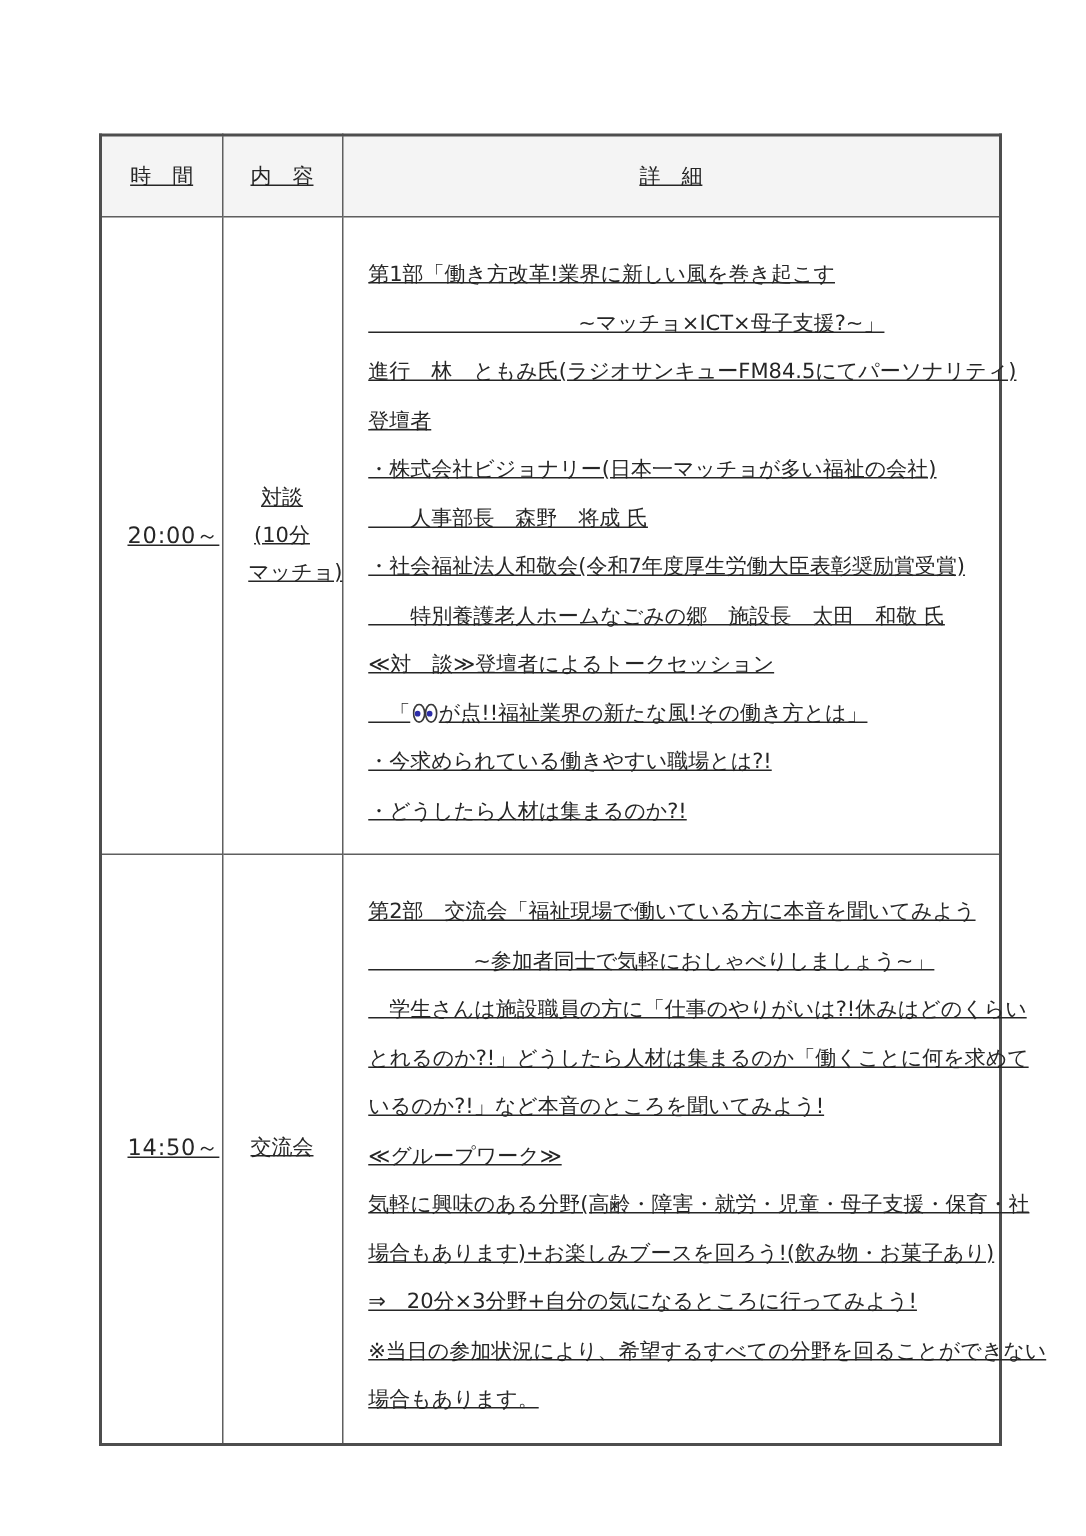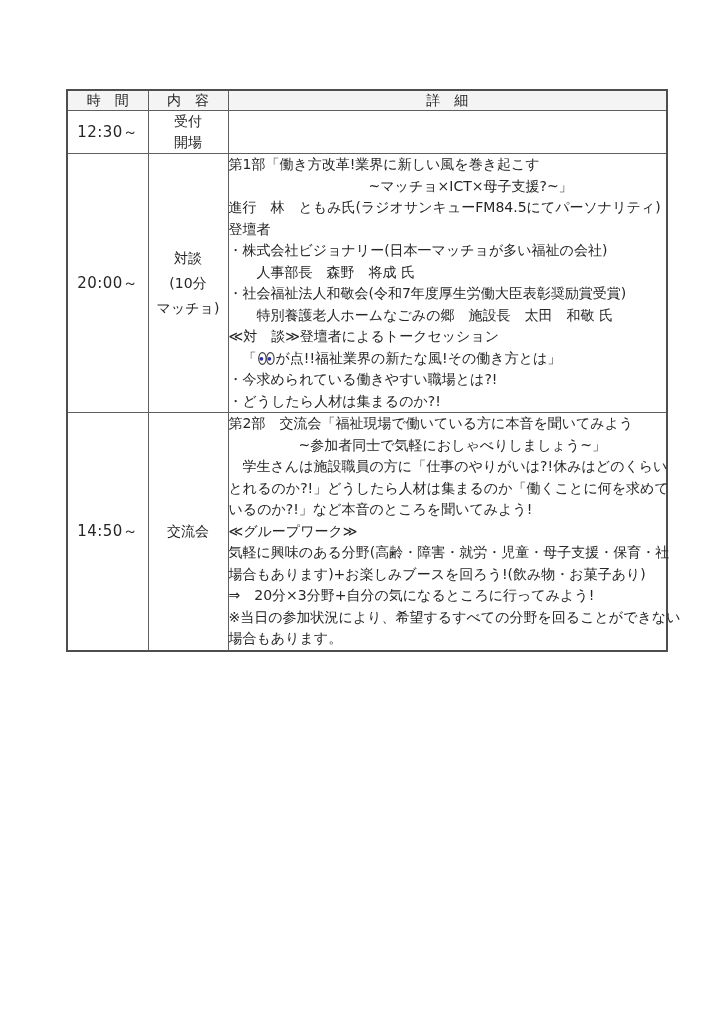--- a/index.html
+++ b/index.html
@@ -25,22 +25,23 @@
     table-layout: fixed;
     border: 2px solid #4e4e4e;
   }
   table.schedule col.c-time    { width: 81px;  }
   table.schedule col.c-content { width: 80px;  }
   table.schedule col.c-detail  { width: 439px; }
 
   table.schedule th,
   table.schedule td {
     border: 1.5px solid #5f5f5f;
-    padding: 0;
+    padding: 17px;
     font-weight: normal;
+    text-decoration: underline;
   }
   th.hdr {
     height: 19px;
     background: #f4f4f4;
     font-size: 14px;
     text-align: center;
     vertical-align: middle;
     white-space: pre;
   }
   td.time-cell {
@@ -61,20 +62,21 @@
   }
   td.detail-cell {
     vertical-align: middle;
     font-size: 14px;
     padding: 1px 2px 1px 4px;
   }
   td.detail-cell .detail-line {
     line-height: 21.5px;
     white-space: pre;
     overflow: visible;
+    margin-top: 11px;
   }
   .row-reception td.content-cell .content-line { line-height: 21px; }
   .eyes-icon {
     display: inline-block;
     vertical-align: -2px;
     margin: 0 1px;
   }
 </style>
 </head>
 <body>
@@ -87,28 +89,20 @@
       <col class="c-detail">
     </colgroup>
     <thead>
       <tr>
         <th class="hdr">時　間</th>
         <th class="hdr">内　容</th>
         <th class="hdr">詳　細</th>
       </tr>
     </thead>
     <tbody id="schedule-body">
-        <tr class="row-reception">
-          <td class="time-cell">12:30～</td>
-          <td class="content-cell">
-            <div class="content-line">受付</div>
-            <div class="content-line">開場</div>
-          </td>
-          <td class="detail-cell"></td>
-        </tr>
         <tr class="row-talk">
           <td class="time-cell">20:00～</td>
           <td class="content-cell">
             <div class="content-line">対談</div>
             <div class="content-line">(10分</div>
             <div class="content-line">マッチョ)</div>
           </td>
           <td class="detail-cell">
             <div class="detail-line">第1部「働き方改革!業界に新しい風を巻き起こす</div>
             <div class="detail-line">　　　　　　　　　　~マッチョ×ICT×母子支援?~」</div>

